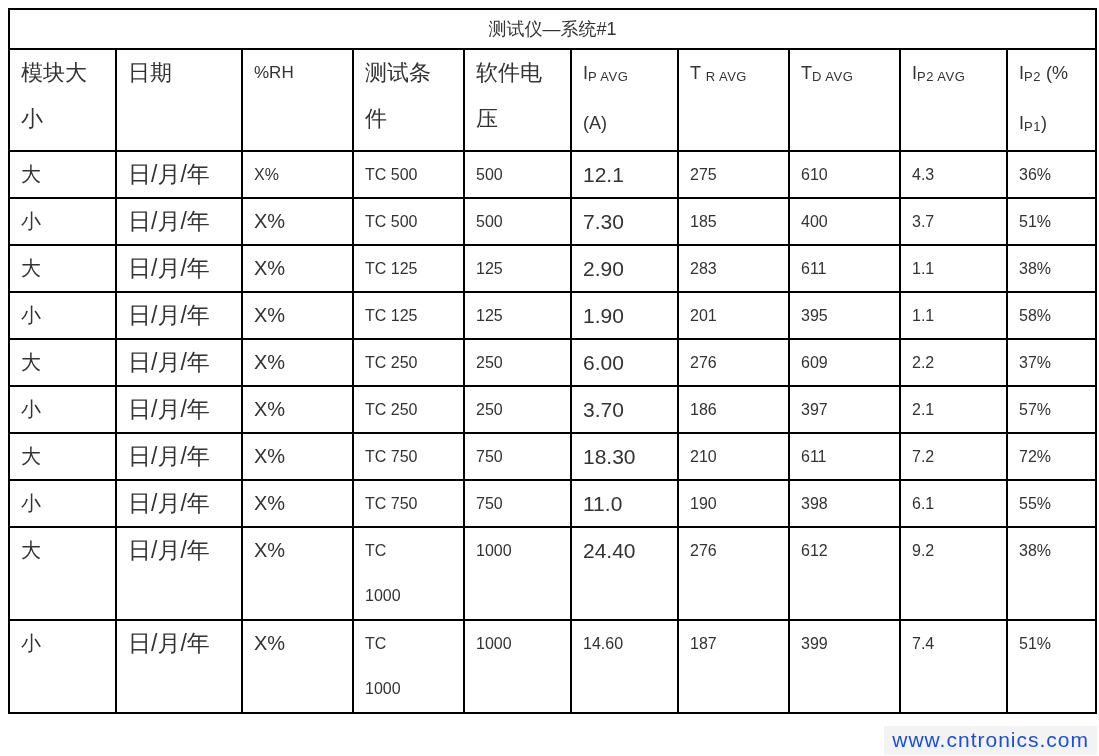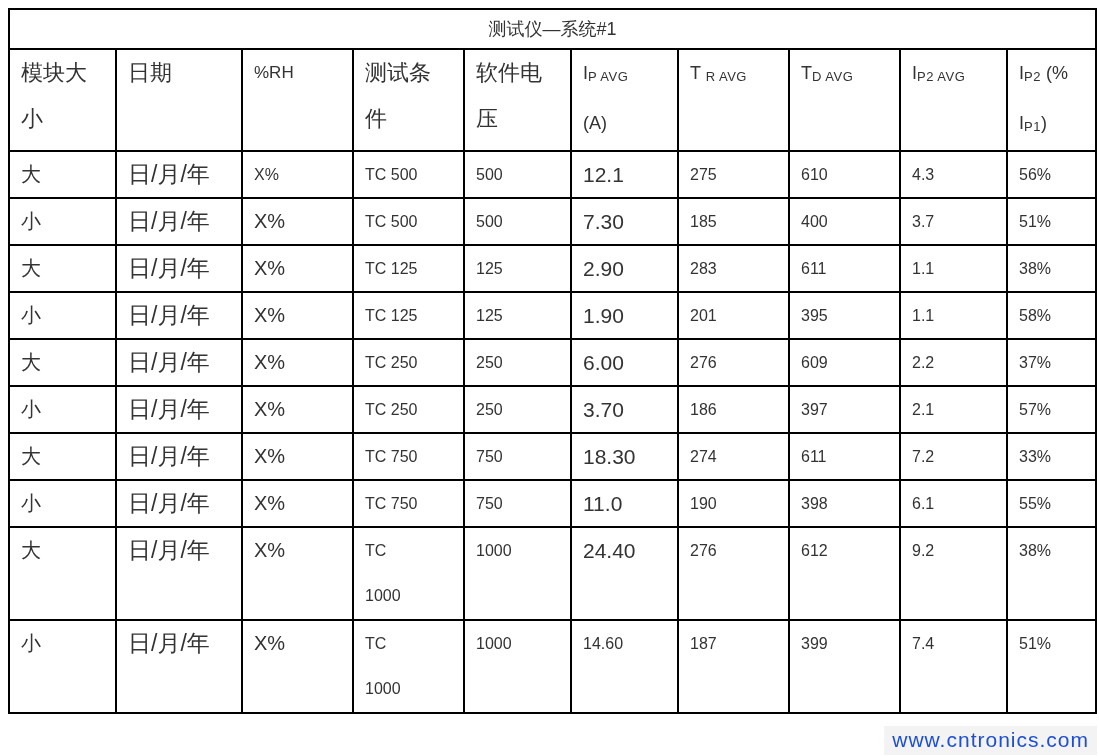--- a/index.html
+++ b/index.html
@@ -103,21 +103,21 @@
         <tr class="row-data">
           <td class="c-size">大</td>
           <td class="c-date">日/月/年</td>
           <td class="c-rh sm">X%</td>
           <td class="c-tc">TC 500</td>
           <td class="c-volt">500</td>
           <td class="c-ip">12.1</td>
           <td class="c-tr">275</td>
           <td class="c-td">610</td>
           <td class="c-ip2">4.3</td>
-          <td class="c-pct">56%</td>
+          <td class="c-pct">36%</td>
         </tr>
         <tr class="row-data">
           <td class="c-size">小</td>
           <td class="c-date">日/月/年</td>
           <td class="c-rh">X%</td>
           <td class="c-tc">TC 500</td>
           <td class="c-volt">500</td>
           <td class="c-ip">7.30</td>
           <td class="c-tr">185</td>
           <td class="c-td">400</td>
@@ -172,24 +172,24 @@
           <td class="c-ip2">2.1</td>
           <td class="c-pct">57%</td>
         </tr>
         <tr class="row-data">
           <td class="c-size">大</td>
           <td class="c-date">日/月/年</td>
           <td class="c-rh">X%</td>
           <td class="c-tc">TC 750</td>
           <td class="c-volt">750</td>
           <td class="c-ip">18.30</td>
-          <td class="c-tr">274</td>
+          <td class="c-tr">210</td>
           <td class="c-td">611</td>
           <td class="c-ip2">7.2</td>
-          <td class="c-pct">33%</td>
+          <td class="c-pct">72%</td>
         </tr>
         <tr class="row-data">
           <td class="c-size">小</td>
           <td class="c-date">日/月/年</td>
           <td class="c-rh">X%</td>
           <td class="c-tc">TC 750</td>
           <td class="c-volt">750</td>
           <td class="c-ip">11.0</td>
           <td class="c-tr">190</td>
           <td class="c-td">398</td>

